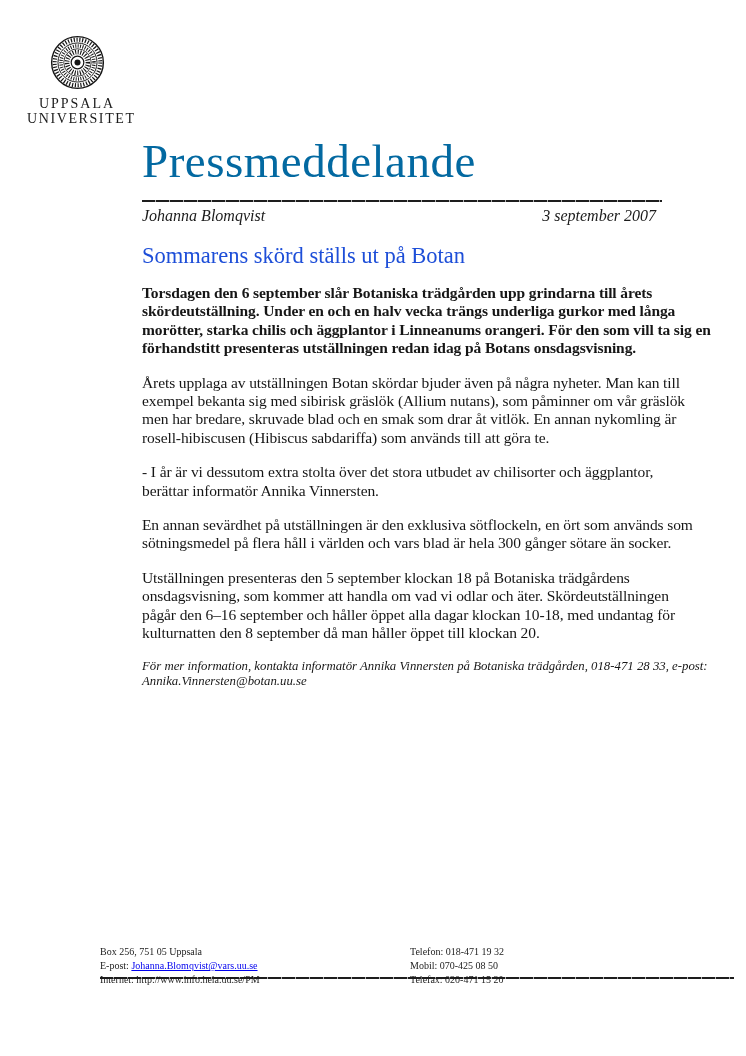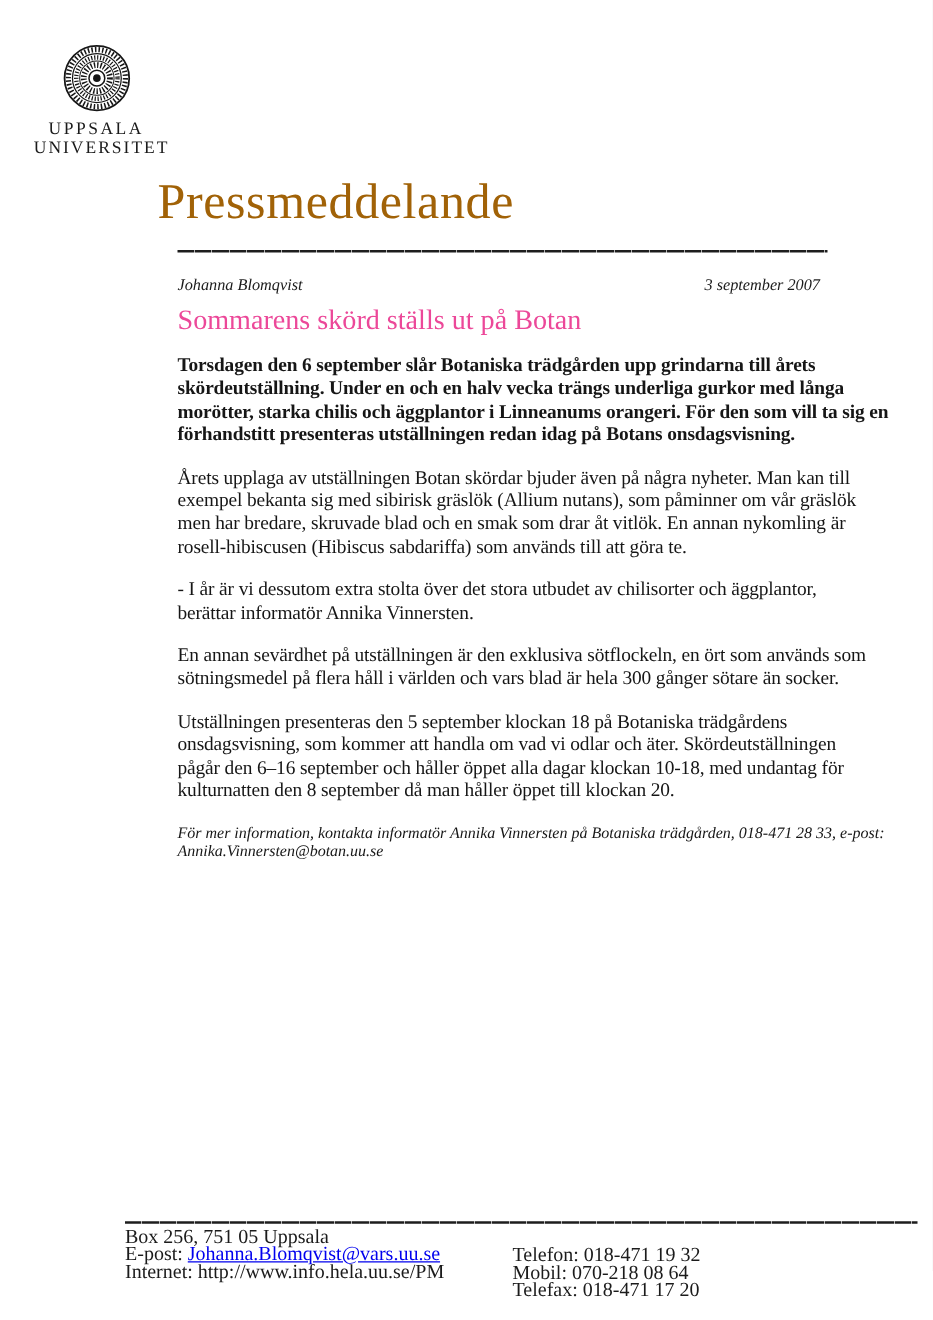--- a/index.html
+++ b/index.html
@@ -28,55 +28,55 @@
     line-height: 14.5px;
     letter-spacing: 1.6px;
     color: #1b1b1b;
     white-space: nowrap;
   }
   .logo-word.first { margin-top: 5px; letter-spacing: 2px; }
 
   
   .press-title {
     position: absolute;
-    left: 126px; top: 135px;
-    font-size: 40px;
+    left: 142px; top: 135px;
+    font-size: 47px;
     line-height: 52px;
     letter-spacing: 0.5px;
-    color: #a16207;
+    color: #0369a1;
     white-space: nowrap;
   }
   .rule {
     position: absolute;
     height: 2px;
     background: repeating-linear-gradient(90deg,
       #1d1d1d 0px, #1d1d1d 13px, rgba(29,29,29,0.35) 13px, rgba(29,29,29,0.35) 14px);
   }
   .rule.header { left: 142px; top: 200px; width: 520px; }
   .byline {
     position: absolute;
-    left: 142px; top: 220px;
+    left: 142px; top: 208px;
     width: 520px;
     display: flex;
     justify-content: space-between;
     font-style: italic;
-    font-size: 13px;
+    font-size: 16px;
     line-height: 16px;
     color: #1b1b1b;
   }
   .byline .date { padding-right: 6px; }
 
   
   .headline {
     position: absolute;
     left: 142px; top: 242px;
     font-size: 22.5px;
     line-height: 27px;
     font-weight: 400;
-    color: #ec4899;
+    color: #1d4ed8;
     white-space: nowrap;
   }
   .body-copy {
     position: absolute;
     left: 142px; top: 284px;
     width: 624px;
   }
   .body-copy p {
     margin: 0 0 16px 0;
     font-size: 15.5px;
@@ -90,28 +90,28 @@
     font-style: italic;
     font-size: 12.8px;
     line-height: 15.6px;
     letter-spacing: 0;
   }
 
   
   .rule.footer { left: 100px; top: 977px; width: 634px; }
   .footer-col {
     position: absolute;
-    top: 983px;
-    font-size: 16px;
+    top: 945px;
+    font-size: 10px;
     line-height: 14px;
     color: #1b1b1b;
     white-space: nowrap;
   }
   .footer-col.left  { left: 100px; }
-  .footer-col.right { left: 410px; margin-top: 15px; }
+  .footer-col.right { left: 410px; }
   .footer-col a {
     color: #0000EE;
     text-decoration: underline;
   }
 </style>
 </head>
 <body>
 
 <div class="page">
 
@@ -161,17 +161,17 @@
   </div>
 
   <div class="rule footer"></div>
   <div class="footer-col left">
     <div>Box 256, 751 05 Uppsala</div>
     <div><span>E-post: </span><a href="#">Johanna.Blomqvist@vars.uu.se</a></div>
     <div>Internet: http://www.info.hela.uu.se/PM</div>
   </div>
   <div class="footer-col right">
     <div>Telefon: 018-471 19 32</div>
-    <div>Mobil: 070-218 08 64</div>
-    <div>Telefax: 018-471 17 20</div>
+    <div>Mobil: 070-425 08 50</div>
+    <div>Telefax: 020-471 15 20</div>
   </div>
 
 </div>
 
 </body></html>

